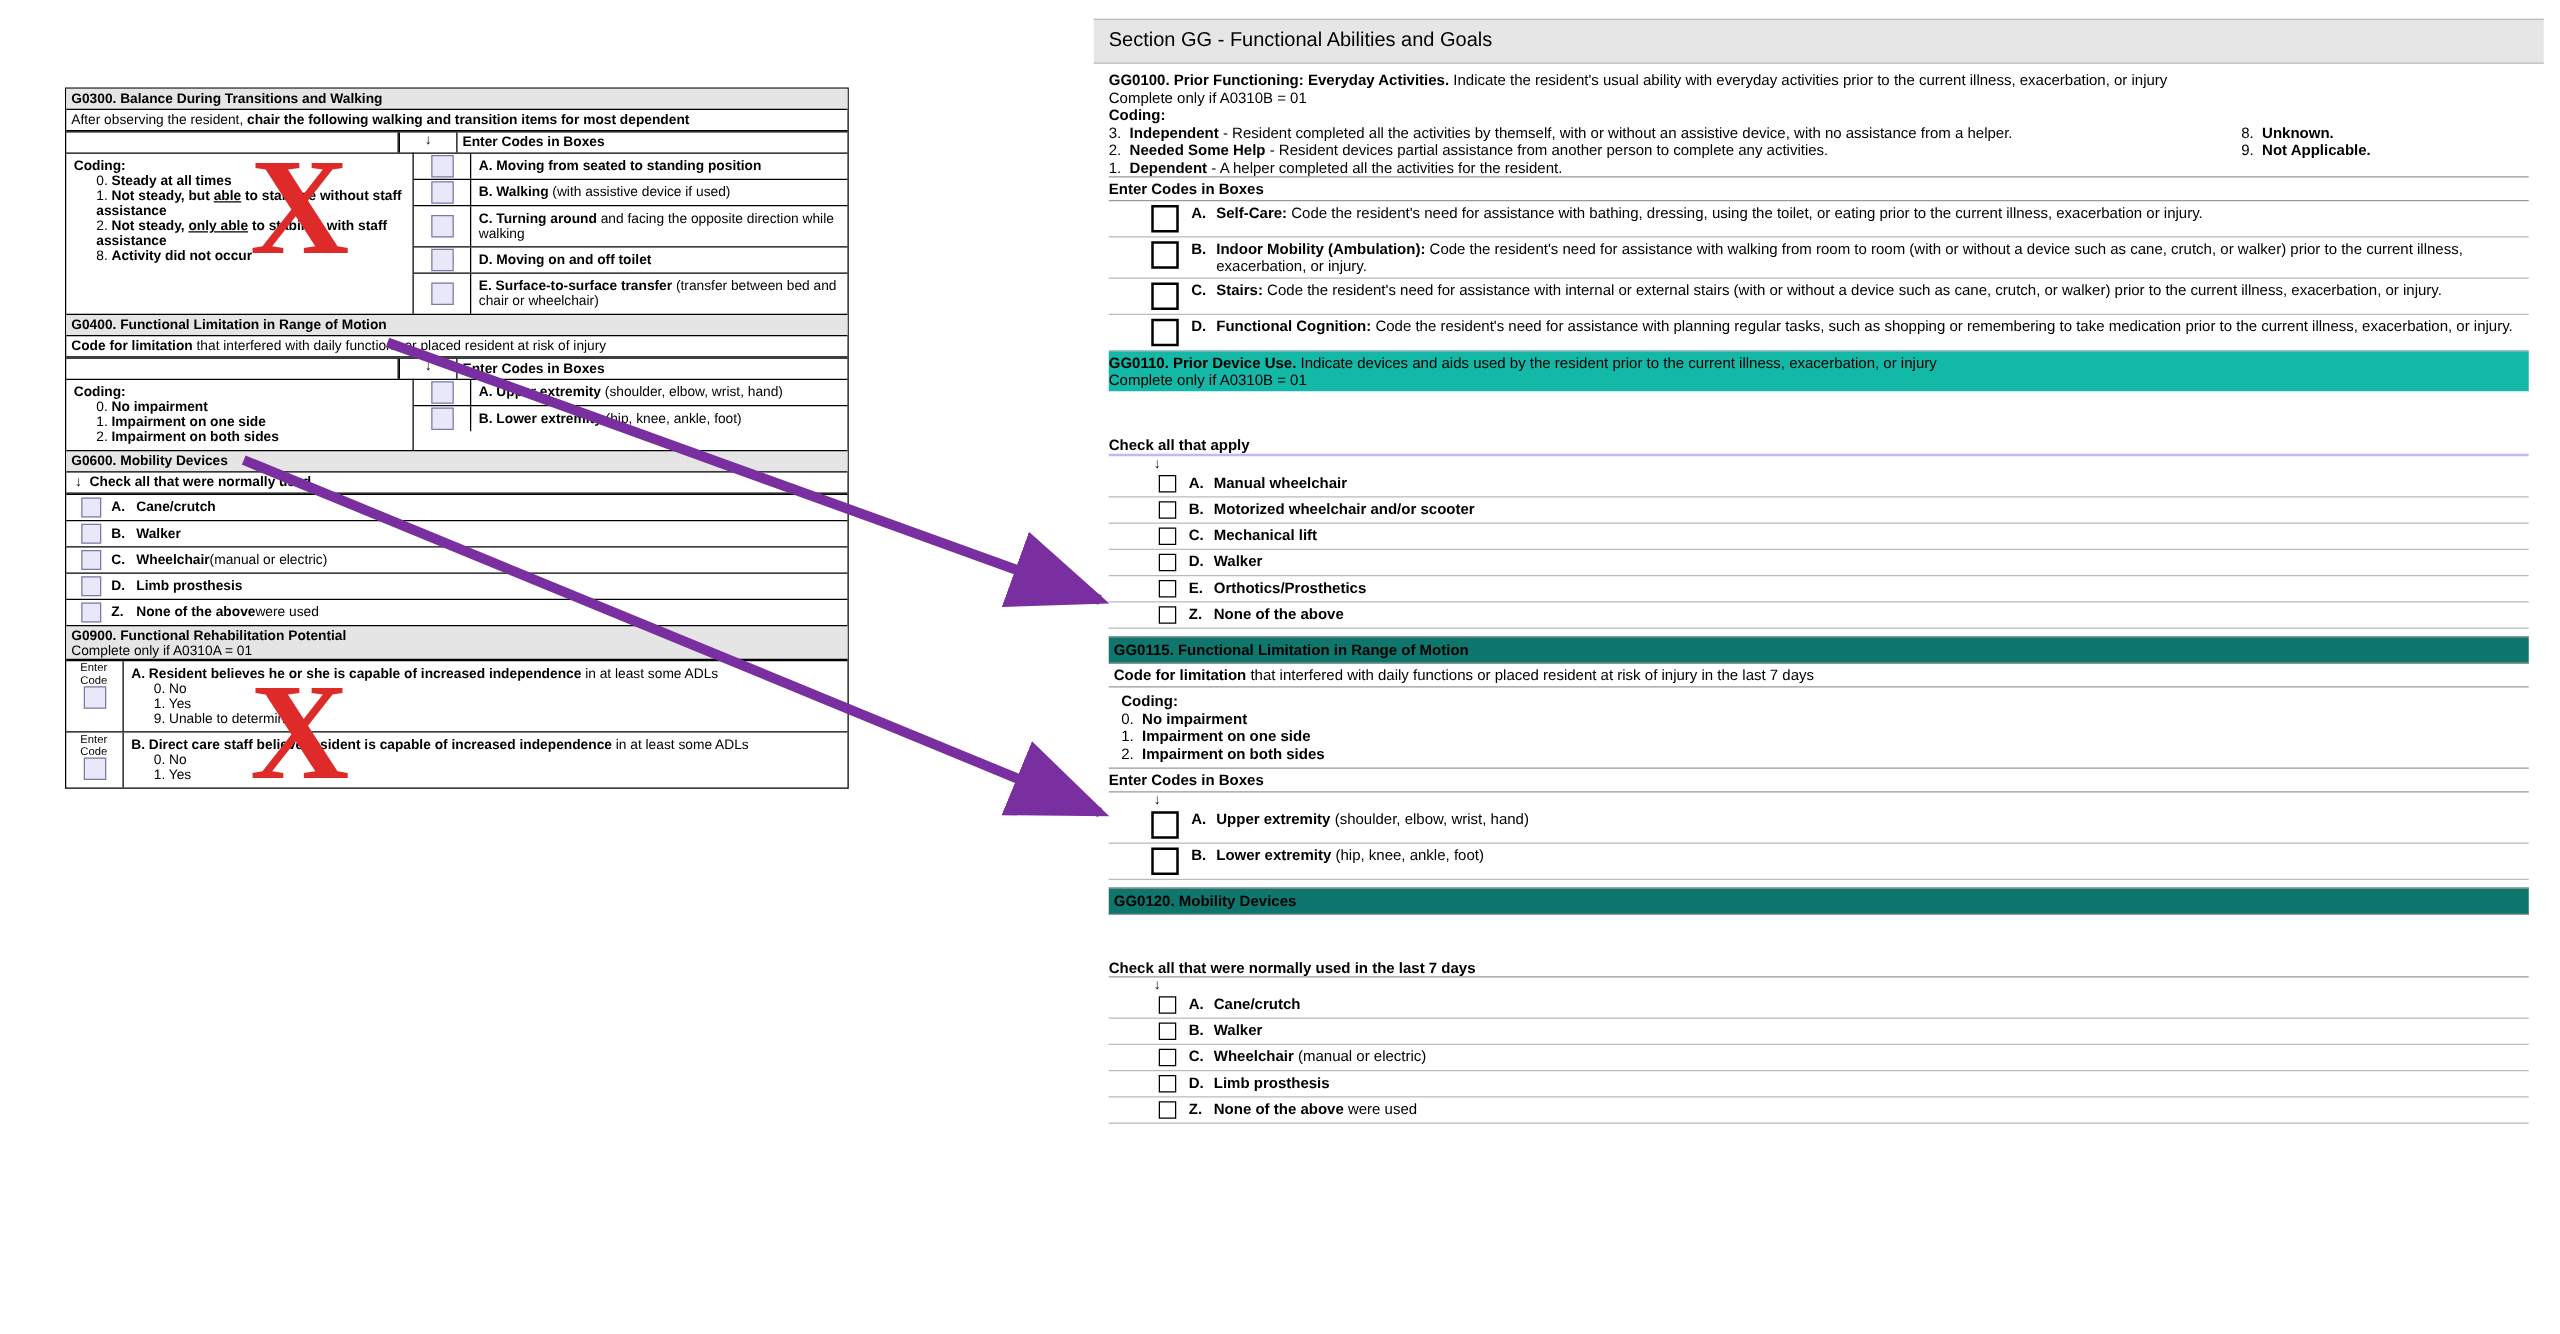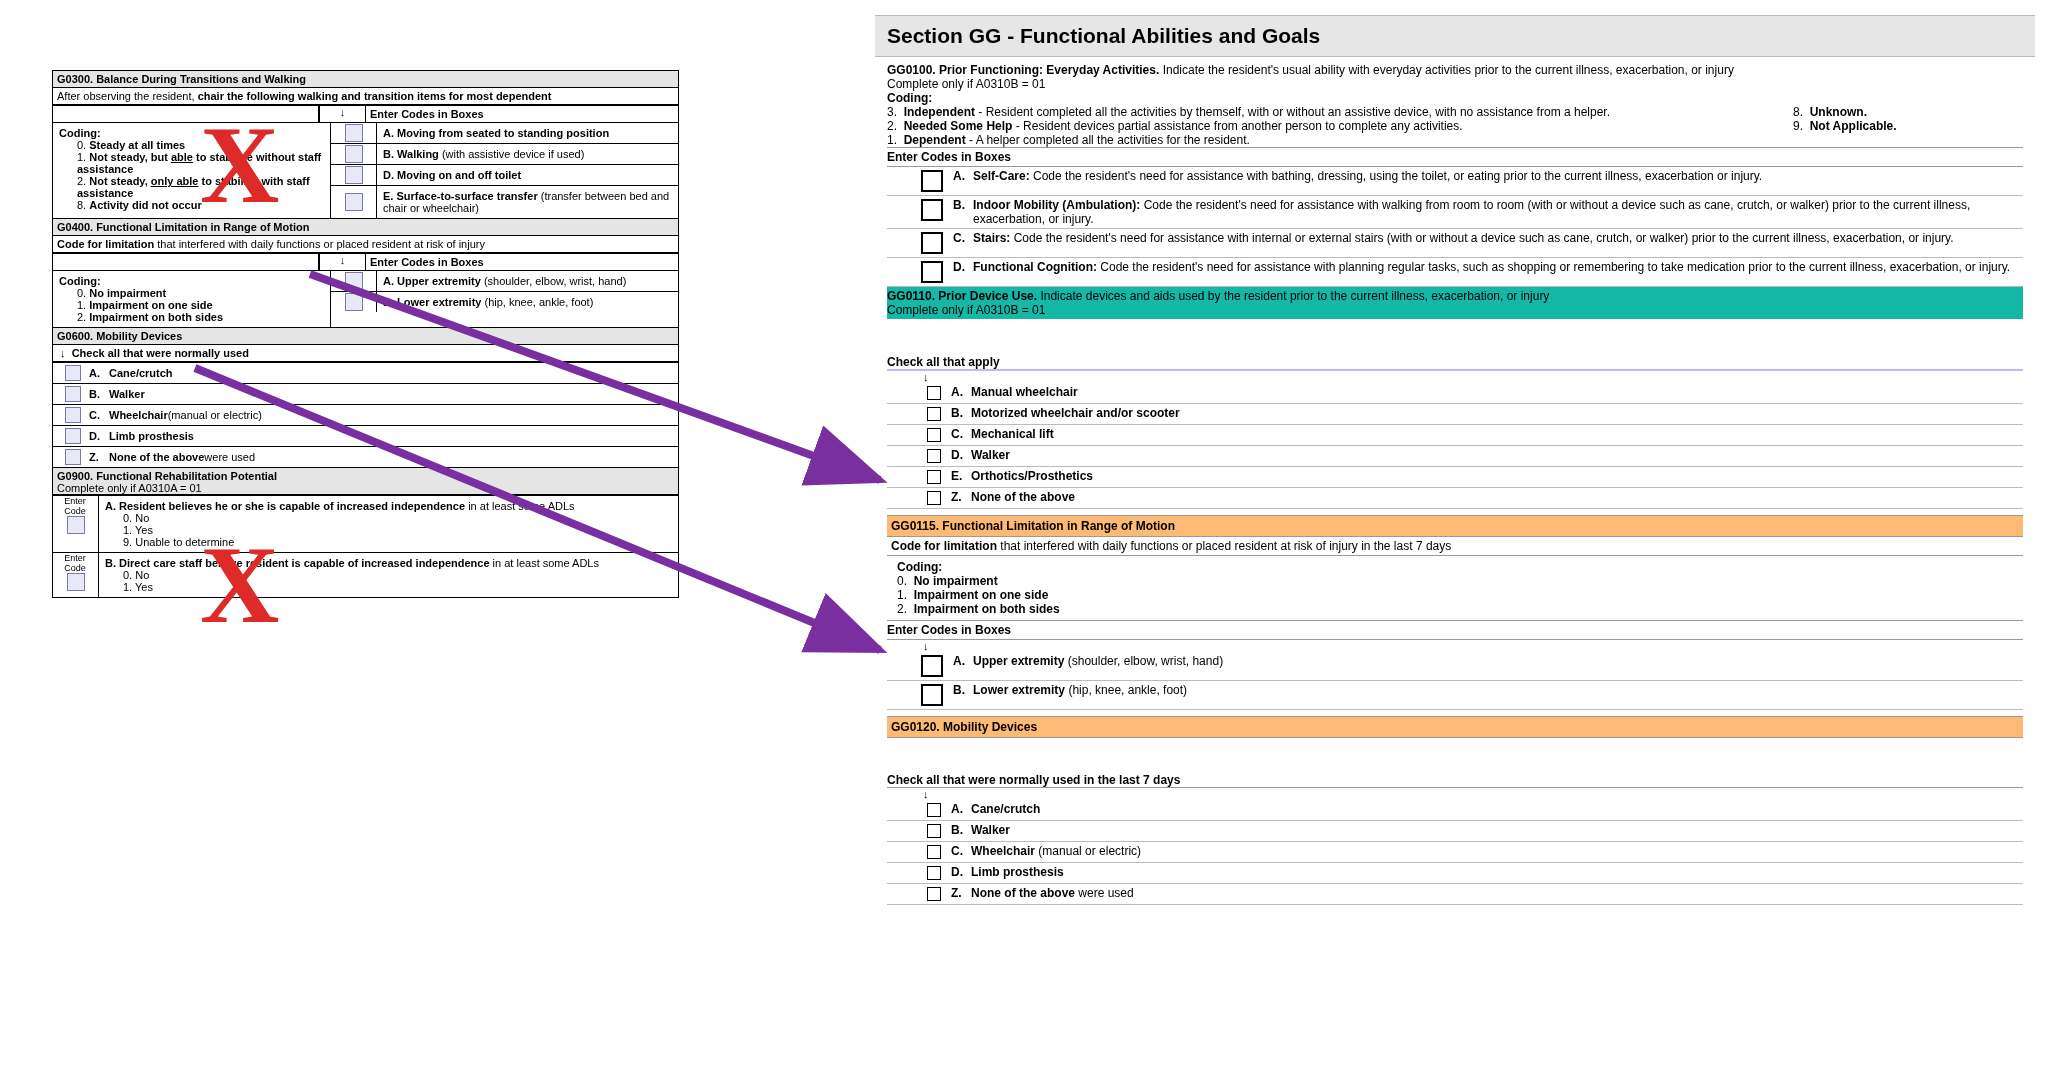--- a/index.html
+++ b/index.html
@@ -18,23 +18,23 @@
   .arrowhdr{border-top:1px solid #000;display:flex;}
   .arrowcol{width:45px;border-right:1px solid #000;border-left:1px solid #000;text-align:center;font-weight:bold;}
   .arrowcol::before{content:"↓";}
   .arrowdesc{flex:1;padding:2px 4px;font-weight:bold;}
   .entercode{font-size:9px;display:block;width:40px;padding:0 2px;text-align:center;}
   .g6row{display:flex;align-items:center;border-top:1px solid #000;}
   .g6let{width:20px;font-weight:bold;}
   
   .right{position:absolute;left:875px;top:15px;width:1160px;font-size:12px;}
   .rtitleband{background:#e6e6e6;padding:8px 12px;border-top:1px solid #bbb;border-bottom:1px solid #bbb;}
-  .rtitle{font-size:21px;font-weight:bold;}
+  .rtitle{font-size:16px;font-weight:normal;}
   .rbody{padding:6px 12px;}
-  .rhdr{background:#fdba74;border-top:1px solid #999;border-bottom:1px solid #999;padding:3px 4px;font-weight:bold;font-size:12px;margin:6px 0 0 0;}
+  .rhdr{background:#0f766e;border-top:1px solid #999;border-bottom:1px solid #999;padding:3px 4px;font-weight:bold;font-size:12px;margin:6px 0 0 0;}
   .rline{display:flex;align-items:flex-start;padding:2px 4px;border-bottom:1px solid #bbb;}
   .rlabel{padding:2px 4px;}
   .rlet{width:20px;font-weight:bold;}
   .rdesc{flex:1;}
   .rboxbig{display:inline-block;width:18px;height:18px;border:2px solid #000;background:#fff;margin:1px 10px 1px 30px;vertical-align:middle;}
   .rboxsm{display:inline-block;width:12px;height:12px;border:1.5px solid #000;background:#fff;margin:1px 10px 1px 36px;vertical-align:middle;}
   .rarrow{font-size:11px;margin-left:36px;}
   .bigX{position:absolute;color:#df2a2a;font-weight:900;font-family:"Times New Roman",serif;font-size:110px;line-height:1;z-index:5;}
   svg.arrowsvg{position:absolute;left:0;top:0;width:2048px;height:1067px;z-index:4;pointer-events:none;}
   .twocol{display:flex;gap:76px;}
@@ -89,20 +89,26 @@
         <div class="row">
             <div class="boxcol">
               <span class="chk"></span>
             </div>
             <div class="desc"><b>B.</b>&nbsp;<b>Walking</b><span> (with assistive device if used)</span></div>
           </div>
         <div class="row">
             <div class="boxcol">
               <span class="chk"></span>
             </div>
+            <div class="desc"><b>C.</b>&nbsp;<b>Turning around</b><span> and facing the opposite direction while walking</span></div>
+          </div>
+        <div class="row">
+            <div class="boxcol">
+              <span class="chk"></span>
+            </div>
             <div class="desc"><b>D.</b>&nbsp;<b>Moving on and off toilet</b></div>
           </div>
         <div class="row">
             <div class="boxcol">
               <span class="chk"></span>
             </div>
             <div class="desc"><b>E.</b>&nbsp;<b>Surface-to-surface transfer</b><span> (transfer between bed and chair or wheelchair)</span></div>
           </div>
       </div>
     </div>

